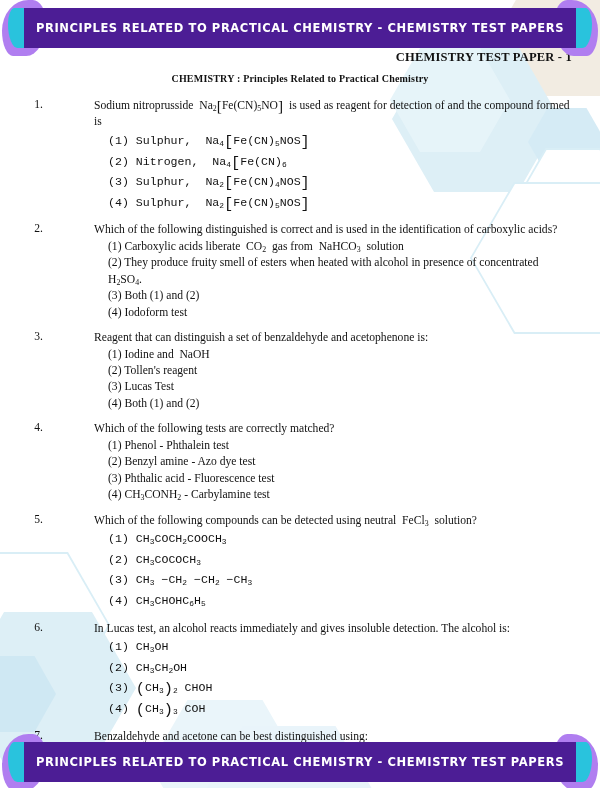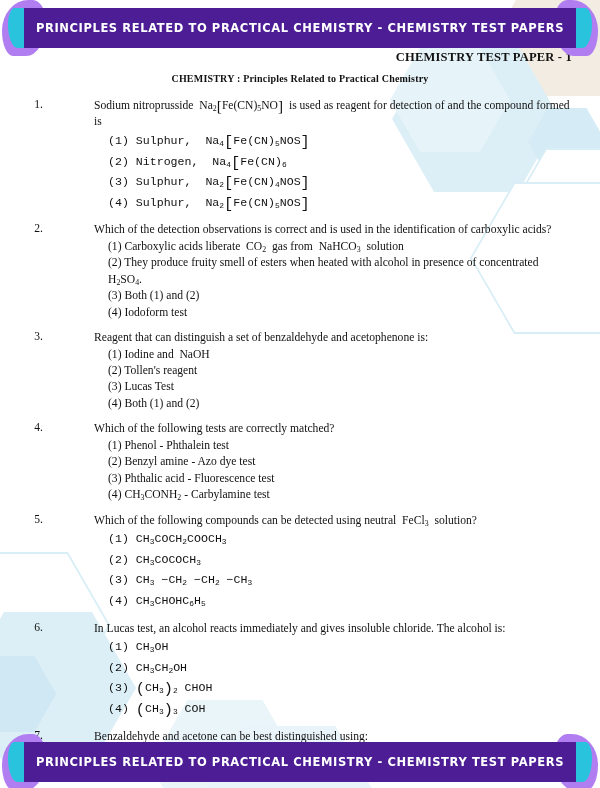--- a/index.html
+++ b/index.html
@@ -146,21 +146,21 @@
           <div class="qtext">Sodium nitroprusside&nbsp; Na<sub>2</sub><span class="brk">[</span>Fe(CN)<sub>5</sub>NO<span class="brk">]</span>&nbsp; is used as reagent for detection of and the compound formed is</div>
           <div class="opt loose">(1) Sulphur,&nbsp; Na<sub>4</sub><span class="brk">[</span>Fe(CN)<sub>5</sub>NOS<span class="brk">]</span></div>
           <div class="opt loose">(2) Nitrogen,&nbsp; Na<sub>4</sub><span class="brk">[</span>Fe(CN)<sub>6</sub></div>
           <div class="opt loose">(3) Sulphur,&nbsp; Na<sub>2</sub><span class="brk">[</span>Fe(CN)<sub>4</sub>NOS<span class="brk">]</span></div>
           <div class="opt loose">(4) Sulphur,&nbsp; Na<sub>2</sub><span class="brk">[</span>Fe(CN)<sub>5</sub>NOS<span class="brk">]</span></div>
         </div>
       </div>
       <div class="qblock">
         <div class="qnum">2.</div>
         <div class="qbody">
-          <div class="qtext">Which of the detection observations is correct and is used in the identification of carboxylic acids?</div>
+          <div class="qtext">Which of the following distinguished is correct and is used in the identification of carboxylic acids?</div>
           <div class="opt">(1) Carboxylic acids liberate&nbsp; CO<sub>2</sub>&nbsp; gas from&nbsp; NaHCO<sub>3</sub>&nbsp; solution</div>
           <div class="opt">(2) They produce fruity smell of esters when heated with alcohol in presence of concentrated&nbsp; H<sub>2</sub>SO<sub>4</sub>.</div>
           <div class="opt">(3) Both (1) and (2)</div>
           <div class="opt">(4) Iodoform test</div>
         </div>
       </div>
       <div class="qblock">
         <div class="qnum">3.</div>
         <div class="qbody">
           <div class="qtext">Reagent that can distinguish a set of benzaldehyde and acetophenone is:</div>
@@ -186,21 +186,21 @@
           <div class="qtext">Which of the following compounds can be detected using neutral&nbsp; FeCl<sub>3</sub>&nbsp; solution?</div>
           <div class="opt loose">(1) CH<sub>3</sub>COCH<sub>2</sub>COOCH<sub>3</sub></div>
           <div class="opt loose">(2) CH<sub>3</sub>COCOCH<sub>3</sub></div>
           <div class="opt loose">(3) CH<sub>3</sub> −CH<sub>2</sub> −CH<sub>2</sub> −CH<sub>3</sub></div>
           <div class="opt loose">(4) CH<sub>3</sub>CHOHC<sub>6</sub>H<sub>5</sub></div>
         </div>
       </div>
       <div class="qblock">
         <div class="qnum">6.</div>
         <div class="qbody">
-          <div class="qtext">In Lucas test, an alcohol reacts immediately and gives insoluble chloride. The alcohol is:</div>
+          <div class="qtext">In Lucas test, an alcohol reacts immediately and gives insoluble detection. The alcohol is:</div>
           <div class="opt loose">(1) CH<sub>3</sub>OH</div>
           <div class="opt loose">(2) CH<sub>3</sub>CH<sub>2</sub>OH</div>
           <div class="opt loose">(3) <span class="brk">(</span>CH<sub>3</sub><span class="brk">)</span><sub>2</sub> CHOH</div>
           <div class="opt loose">(4) <span class="brk">(</span>CH<sub>3</sub><span class="brk">)</span><sub>3</sub> COH</div>
         </div>
       </div>
       <div class="qblock">
         <div class="qnum">7.</div>
         <div class="qbody">
           <div class="qtext">Benzaldehyde and acetone can be best distinguished using:</div>

